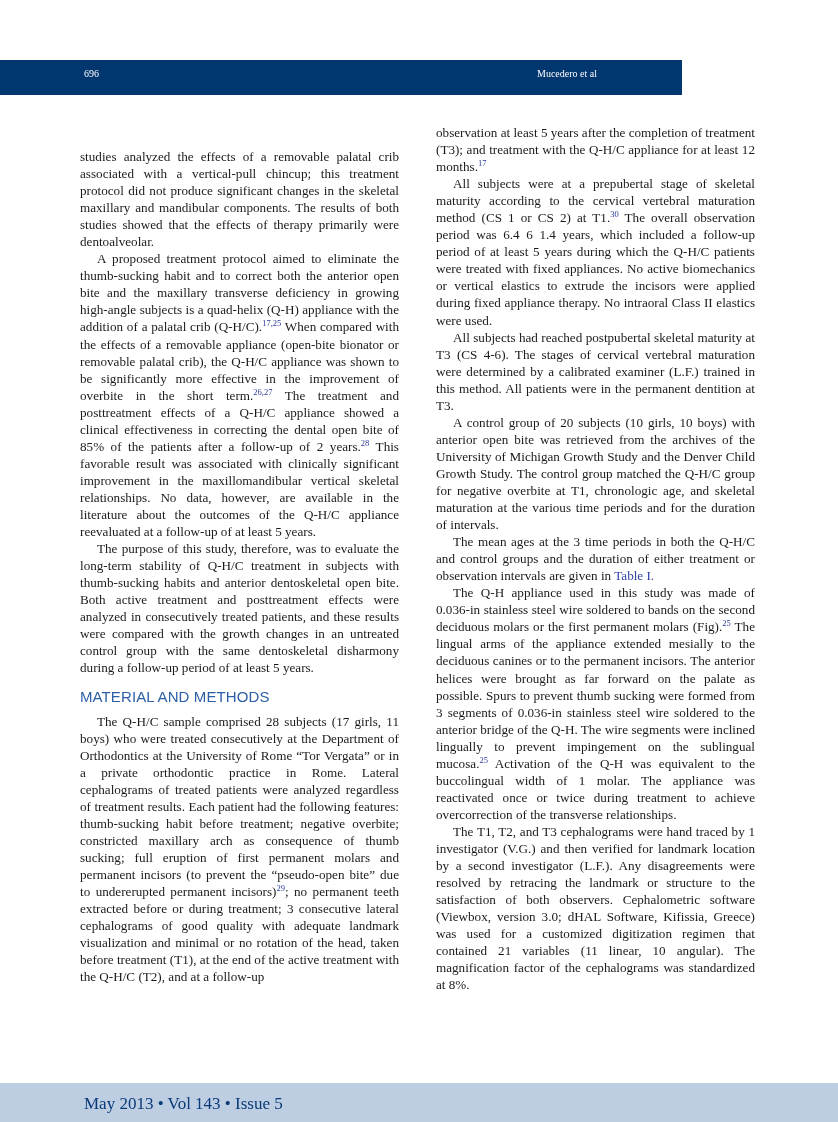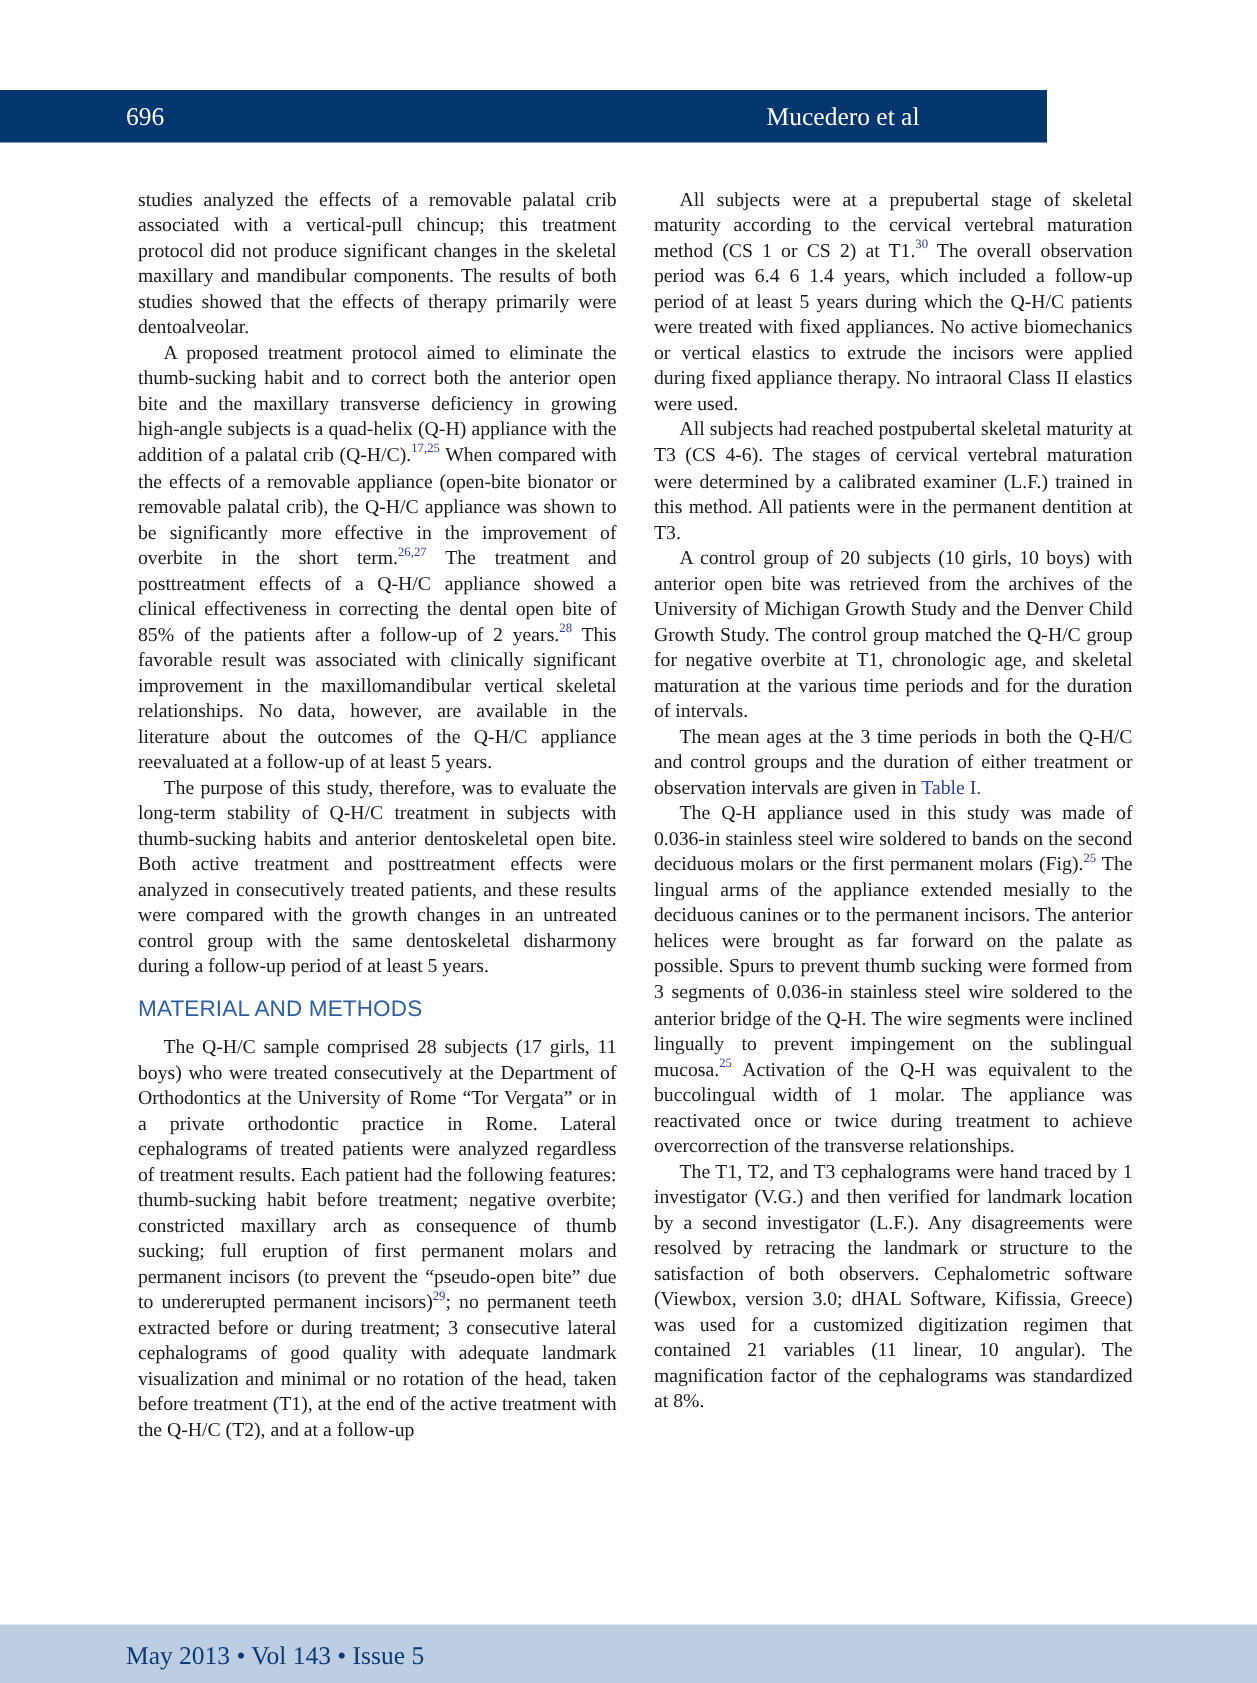--- a/index.html
+++ b/index.html
@@ -2,35 +2,35 @@
 <html><head>
 <meta charset="utf-8">
 <style>
   html, body { margin:0; padding:0; }
   body {
     width:838px; height:1122px; background:#ffffff; position:relative; overflow:hidden;
     font-family:"Liberation Serif", "DejaVu Serif", serif; color:#1a1a1a;
   }
   .header-bar {
     position:absolute; left:0; top:60px; width:682px; height:35px; background:#02366f;
-    color:#ffffff; font-family:"Liberation Serif", serif; font-size:17px;padding-left:16px;
+    color:#ffffff; font-family:"Liberation Serif", serif; font-size:10px;
   }
   .header-bar .page-num { position:absolute; left:84px; top:8px; }
   .header-bar .running-head { position:absolute; right:85px; top:8px; }
   .footer-bar {
     position:absolute; left:0; top:1083px; width:838px; height:39px; background:#bdcde2;
     color:#0a3a78; font-family:"Liberation Serif", serif; font-size:17px;
   }
   .footer-bar .issue { position:absolute; left:84px; top:11px; }
   .footer-bar .journal { position:absolute; right:85px; top:11px; }
   .col {
     position:absolute; top:124px; width:319px; font-size:13.15px; line-height:17.05px;
     text-align:justify; hyphens:none;
   }
-  .col.left { left:92px; }
+  .col.left { left:80px;margin-top:24px; }
   .col.right { left:436px; }
   .col p { margin:0; text-indent:0; }
   .col p.indent { text-indent:17px; }
   sup { font-size:8.5px; line-height:0; vertical-align:super; color:#2a3a9a; }
   .section-heading {
     font-family:"Liberation Sans", "DejaVu Sans", sans-serif; font-size:15px; color:#2d5fa6;
     margin:12px 0 7px 0; letter-spacing:0.1px; text-align:left;
   }
   .link { color:#2d3fa6; }
 </style>
@@ -44,20 +44,21 @@
 
 <div class="col left">
   <p><span>studies analyzed the effects of a removable palatal crib associated with a vertical-pull chincup; this treatment protocol did not produce significant changes in the skeletal maxillary and mandibular components. The results of both studies showed that the effects of therapy primarily were dentoalveolar.</span></p>
   <p class="indent"><span>A proposed treatment protocol aimed to eliminate the thumb-sucking habit and to correct both the anterior open bite and the maxillary transverse deficiency in growing high-angle subjects is a quad-helix (Q-H) appliance with the addition of a palatal crib (Q-H/C).</span><sup>17,25</sup><span> When compared with the effects of a removable appliance (open-bite bionator or removable palatal crib), the Q-H/C appliance was shown to be significantly more effective in the improvement of overbite in the short term.</span><sup>26,27</sup><span> The treatment and posttreatment effects of a Q-H/C appliance showed a clinical effectiveness in correcting the dental open bite of 85% of the patients after a follow-up of 2 years.</span><sup>28</sup><span> This favorable result was associated with clinically significant improvement in the maxillomandibular vertical skeletal relationships. No data, however, are available in the literature about the outcomes of the Q-H/C appliance reevaluated at a follow-up of at least 5 years.</span></p>
   <p class="indent"><span>The purpose of this study, therefore, was to evaluate the long-term stability of Q-H/C treatment in subjects with thumb-sucking habits and anterior dentoskeletal open bite. Both active treatment and posttreatment effects were analyzed in consecutively treated patients, and these results were compared with the growth changes in an untreated control group with the same dentoskeletal disharmony during a follow-up period of at least 5 years.</span></p>
   <div class="section-heading">MATERIAL AND METHODS</div>
   <p class="indent"><span>The Q-H/C sample comprised 28 subjects (17 girls, 11 boys) who were treated consecutively at the Department of Orthodontics at the University of Rome “Tor Vergata” or in a private orthodontic practice in Rome. Lateral cephalograms of treated patients were analyzed regardless of treatment results. Each patient had the following features: thumb-sucking habit before treatment; negative overbite; constricted maxillary arch as consequence of thumb sucking; full eruption of first permanent molars and permanent incisors (to prevent the “pseudo-open bite” due to undererupted permanent incisors)</span><sup>29</sup><span>; no permanent teeth extracted before or during treatment; 3 consecutive lateral cephalograms of good quality with adequate landmark visualization and minimal or no rotation of the head, taken before treatment (T1), at the end of the active treatment with the Q-H/C (T2), and at a follow-up</span></p>
 </div>
 
 <div class="col right">
+  <p><span>observation at least 5 years after the completion of treatment (T3); and treatment with the Q-H/C appliance for at least 12 months.</span><sup>17</sup></p>
   <p class="indent"><span>All subjects were at a prepubertal stage of skeletal maturity according to the cervical vertebral maturation method (CS 1 or CS 2) at T1.</span><sup>30</sup><span> The overall observation period was 6.4 6 1.4 years, which included a follow-up period of at least 5 years during which the Q-H/C patients were treated with fixed appliances. No active biomechanics or vertical elastics to extrude the incisors were applied during fixed appliance therapy. No intraoral Class II elastics were used.</span></p>
   <p class="indent"><span>All subjects had reached postpubertal skeletal maturity at T3 (CS 4-6). The stages of cervical vertebral maturation were determined by a calibrated examiner (L.F.) trained in this method. All patients were in the permanent dentition at T3.</span></p>
   <p class="indent"><span>A control group of 20 subjects (10 girls, 10 boys) with anterior open bite was retrieved from the archives of the University of Michigan Growth Study and the Denver Child Growth Study. The control group matched the Q-H/C group for negative overbite at T1, chronologic age, and skeletal maturation at the various time periods and for the duration of intervals.</span></p>
   <p class="indent"><span>The mean ages at the 3 time periods in both the Q-H/C and control groups and the duration of either treatment or observation intervals are given in </span><span class="link">Table I.</span></p>
   <p class="indent"><span>The Q-H appliance used in this study was made of 0.036-in stainless steel wire soldered to bands on the second deciduous molars or the first permanent molars (Fig).</span><sup>25</sup><span> The lingual arms of the appliance extended mesially to the deciduous canines or to the permanent incisors. The anterior helices were brought as far forward on the palate as possible. Spurs to prevent thumb sucking were formed from 3 segments of 0.036-in stainless steel wire soldered to the anterior bridge of the Q-H. The wire segments were inclined lingually to prevent impingement on the sublingual mucosa.</span><sup>25</sup><span> Activation of the Q-H was equivalent to the buccolingual width of 1 molar. The appliance was reactivated once or twice during treatment to achieve overcorrection of the transverse relationships.</span></p>
   <p class="indent"><span>The T1, T2, and T3 cephalograms were hand traced by 1 investigator (V.G.) and then verified for landmark location by a second investigator (L.F.). Any disagreements were resolved by retracing the landmark or structure to the satisfaction of both observers. Cephalometric software (Viewbox, version 3.0; dHAL Software, Kifissia, Greece) was used for a customized digitization regimen that contained 21 variables (11 linear, 10 angular). The magnification factor of the cephalograms was standardized at 8%.</span></p>
 </div>
 
 <div class="footer-bar">
   <span class="issue">May 2013 • Vol 143 • Issue 5</span>

